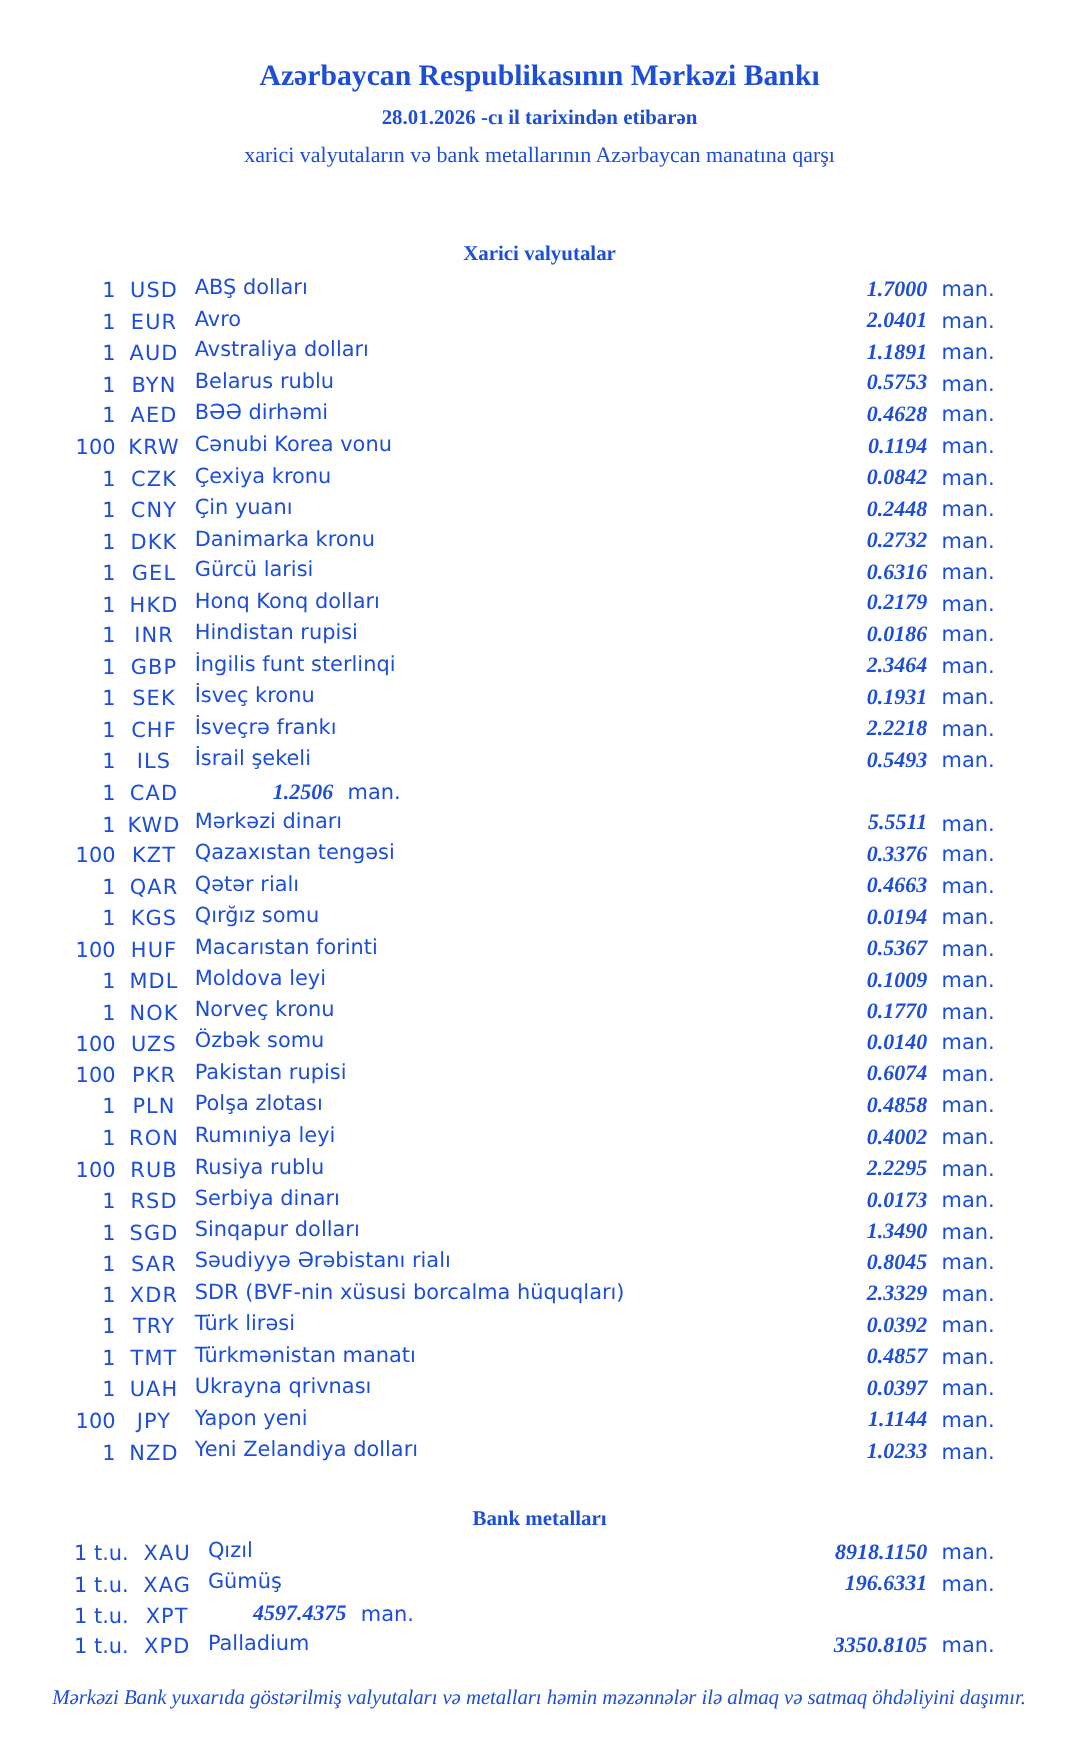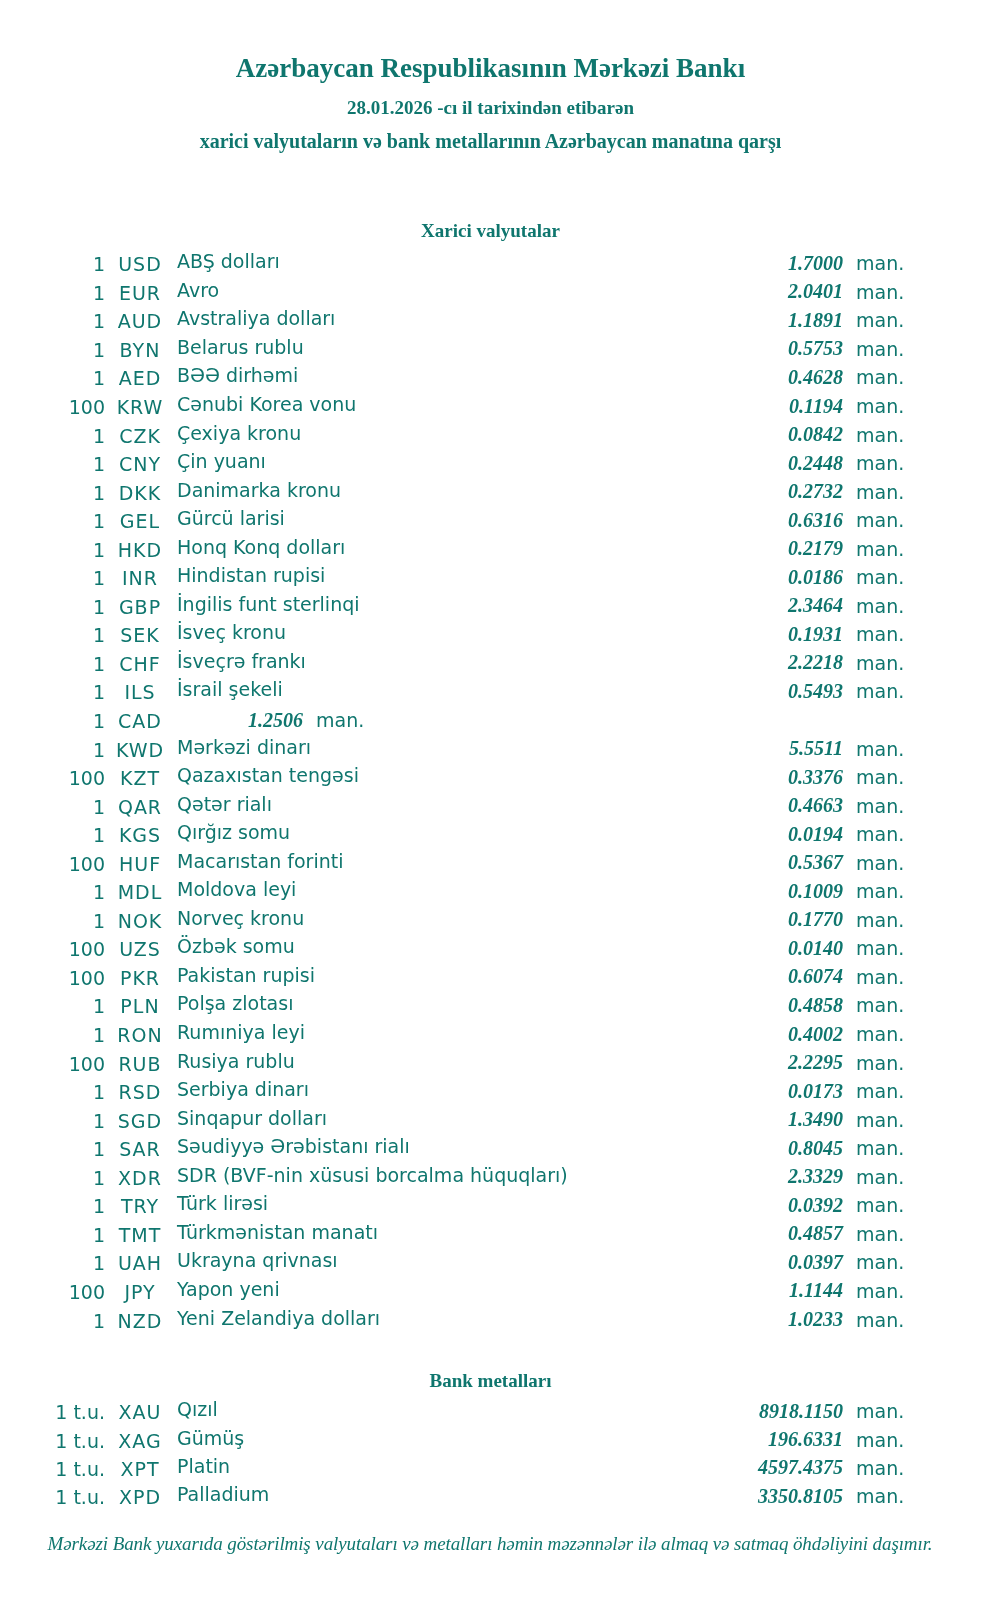--- a/index.html
+++ b/index.html
@@ -1,42 +1,42 @@
 <!DOCTYPE html>
 <html><head>
 <meta charset="utf-8">
 <style>
   html,body{margin:0;padding:0;background:#ffffff;}
   .page{
     position:relative;
     width:981px;
     height:1604px;
     background:#ffffff;
-    color:#0f766e;
+    color:#1d4ed8;
     overflow:hidden;
     font-family:"DejaVu Sans",sans-serif;
   }
   
   .doc-title{
     position:absolute;top:53px;left:0;right:0;
     text-align:center;
     font-family:"Liberation Serif",serif;
     font-weight:bold;font-size:27px;
   }
   .doc-date{
     position:absolute;top:97px;left:0;right:0;
     text-align:center;
     font-family:"Liberation Serif",serif;
     font-weight:bold;font-size:19px;
   }
   .doc-subtitle{
     position:absolute;top:130px;left:0;right:0;
     text-align:center;
     font-family:"Liberation Serif",serif;
-    font-weight:bold;font-size:20px;
+    font-weight:normal;font-size:20px;
   }
   
   .section-title{
     position:absolute;left:0;right:0;
     text-align:center;
     font-family:"Liberation Serif",serif;
     font-weight:bold;font-size:19px;
   }
   #currencies-title{top:220px;font-family:Liberation Serif, serif;}
   #metals-title{top:1370px;}
@@ -44,21 +44,21 @@
   .rate-table{
     position:absolute;left:0;width:912px;
   }
   #currency-rows{top:250px;}
   #metal-rows{top:1398px;}
   .rate-row{
     display:flex;align-items:center;
     height:28.55px;
     font-size:19px;
   }
-  #metal-rows .rate-row{height:28.4px;}
+  #metal-rows .rate-row{height:28.4px;margin-left:12px;}
   .col{flex:none;white-space:nowrap;}
   .qty{width:105px;text-align:right;}
   .code{width:66px;margin-left:2px;text-align:center;letter-spacing:1px;}
   .name{flex:1 1 auto;padding-left:4px;position:relative;top:-3px;overflow:hidden;}
   .rate{
     width:130px;text-align:right;
     font-family:"Liberation Serif",serif;
     font-style:italic;font-weight:bold;font-size:20px;
     position:relative;top:-1px;
   }
@@ -404,21 +404,20 @@
     <span class="col qty">1 t.u.</span>
     <span class="col code">XAG</span>
     <span class="col name">Gümüş</span>
     <span class="col rate">196.6331</span>
     <span class="col man">man.</span>
   </div>
 
   <div class="rate-row">
     <span class="col qty">1 t.u.</span>
     <span class="col code">XPT</span>
-    <span class="col name">Platin</span>
     <span class="col rate">4597.4375</span>
     <span class="col man">man.</span>
   </div>
 
   <div class="rate-row">
     <span class="col qty">1 t.u.</span>
     <span class="col code">XPD</span>
     <span class="col name">Palladium</span>
     <span class="col rate">3350.8105</span>
     <span class="col man">man.</span>

